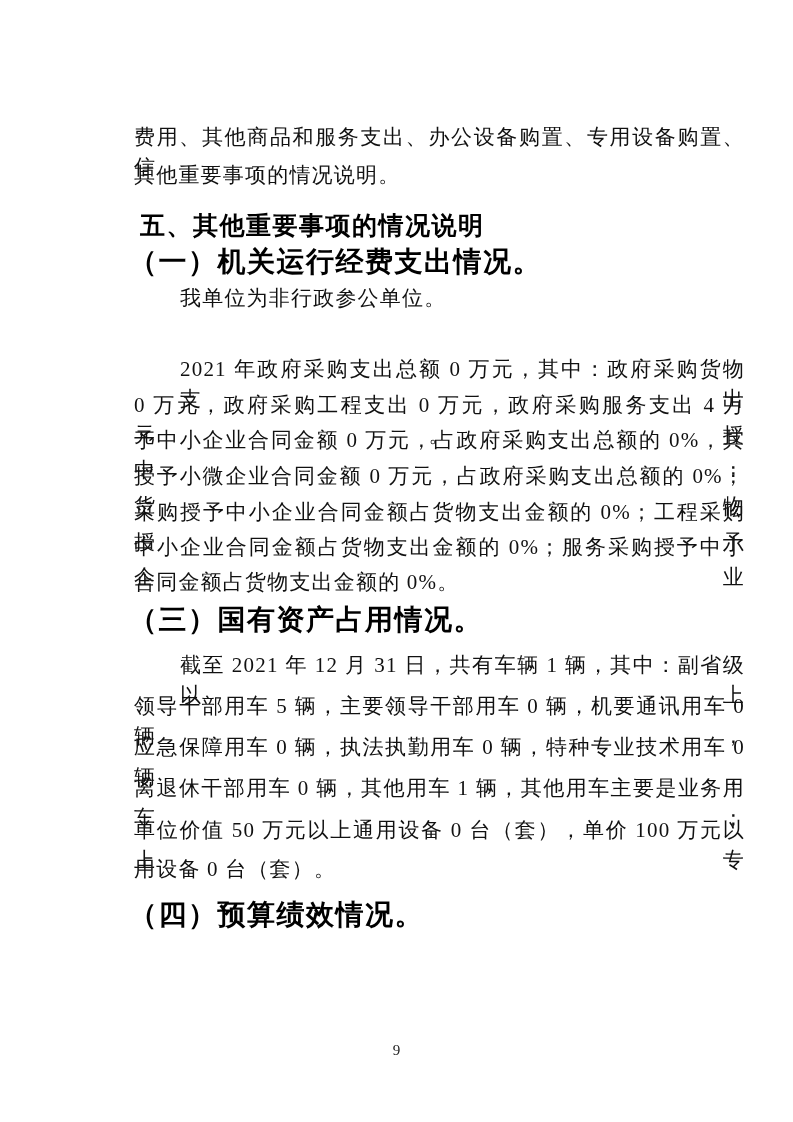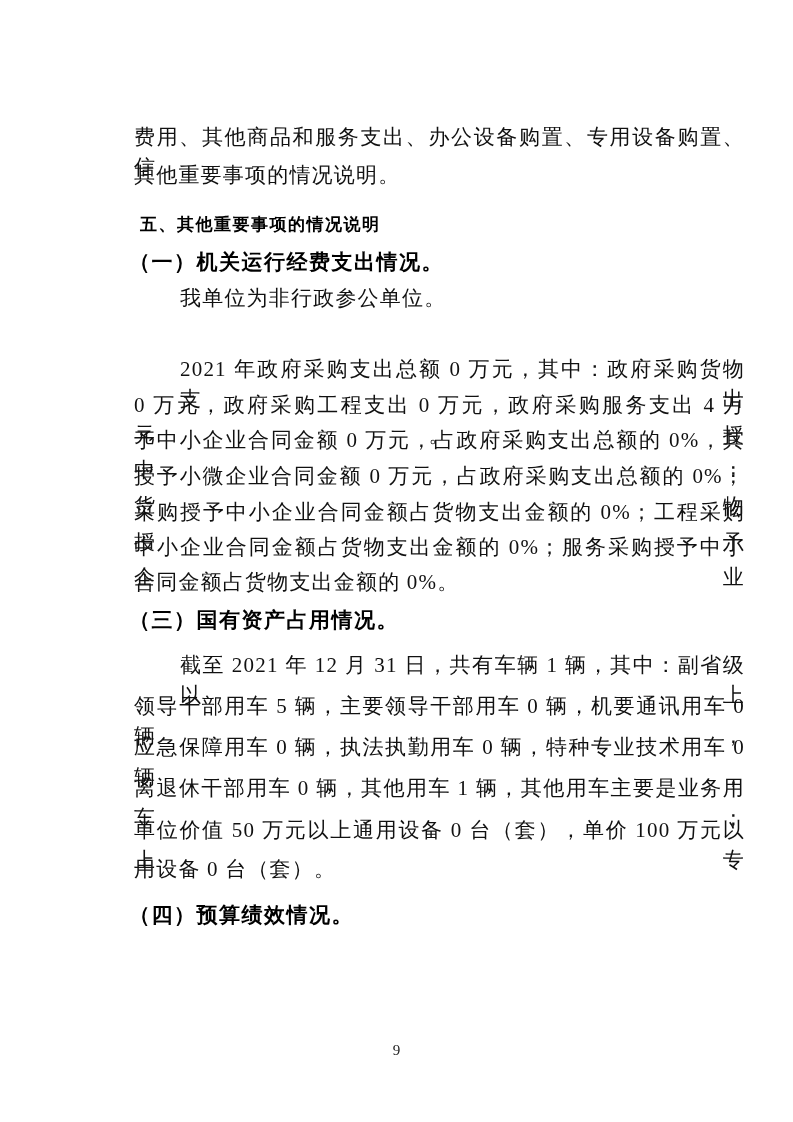--- a/index.html
+++ b/index.html
@@ -36,33 +36,33 @@
     text-justify: inter-character;
   }
   .indent {
     padding-left: 46px;
     width: 565px;
   }
   
   .h-hei {
     position: absolute;
     left: 140px;
-    font-size: 17px;
+    font-size: 25px;
     line-height: 30px;
     font-weight: 700;
     letter-spacing: 1.5px;
-    font-family: Liberation Mono, monospace;
+    font-family: Liberation Serif, serif;
     color: #000000;
     white-space: nowrap;
   }
   
   .h-kai {
     position: absolute;
     left: 129px;
-    font-size: 21px;
+    font-size: 28px;
     line-height: 30px;
     font-weight: 700;
     letter-spacing: 1.5px;
     font-family: "Liberation Serif", "DejaVu Serif", serif;
     color: #000000;
     white-space: nowrap;
   }
   .h-kai.numbered {
     left: 122px;
   }

